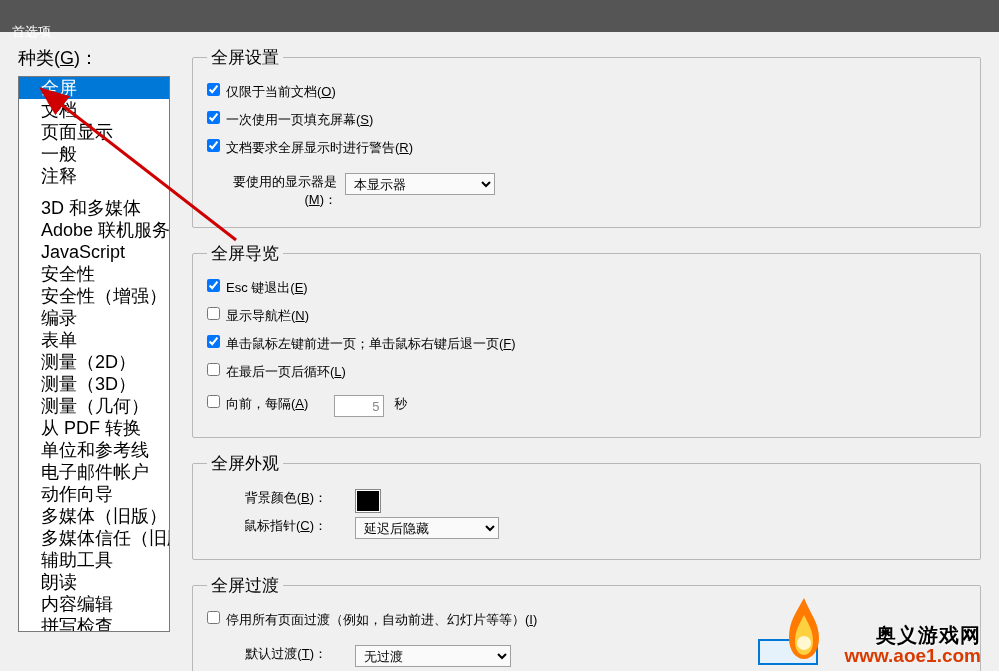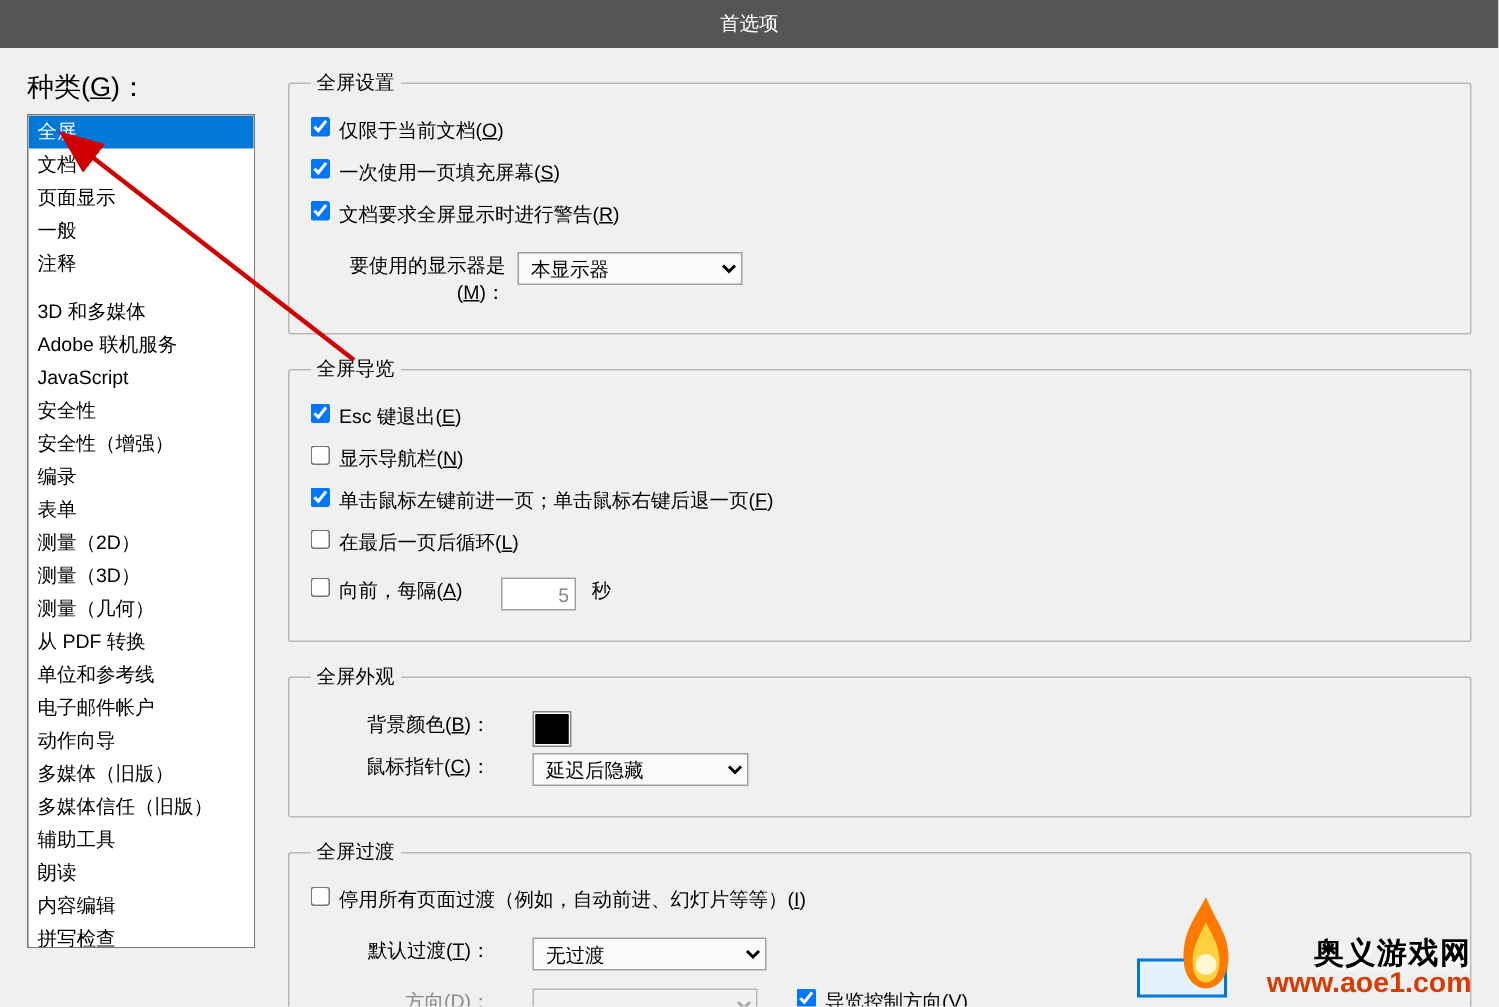--- a/index.html
+++ b/index.html
@@ -1,31 +1,31 @@
 <!DOCTYPE html>
 <html><head>
 <meta charset="utf-8">
 <style>
 * { box-sizing: border-box; margin: 0; padding: 0; }
 body { font-family: "Microsoft YaHei", "SimSun", sans-serif; font-size: 13px; background: #f0f0f0; color: #000; width: 999px; height: 671px; overflow: hidden; position: relative; }
-.titlebar { background: #555555; color: #fff; height: 32px; line-height: 32px; padding: 0 12px; font-size: 13px; text-align: center; }
+.titlebar { background: #555555; color: #fff; height: 32px; line-height: 32px; padding: 16px 12px; font-size: 13px; }
 .content { display: flex; padding: 14px 18px 0 18px; height: calc(100% - 32px); }
 .left-col { width: 152px; flex-shrink: 0; }
 .category-label { margin-bottom: 6px; font-size: 18px; }
 .category-label u { text-decoration: underline; }
 .listbox { border: 1px solid #7a7a7a; background: #fff; height: 556px; overflow-y: auto; position: relative; }
-.listbox-item { padding: 2px 6px; font-size: 13px; cursor: default; line-height: 18px; white-space: nowrap; }
+.listbox-item { padding: 2px 22px; font-size: 18px; cursor: default; line-height: 18px; white-space: nowrap; }
 .listbox-item.selected { background: #0078d7; color: #fff; }
 .listbox-sep { height: 10px; border-bottom: 1px solid transparent; }
 .listbox::-webkit-scrollbar { width: 17px; }
 .listbox::-webkit-scrollbar-track { background: #f0f0f0; }
 .listbox::-webkit-scrollbar-thumb { background: #cdcdcd; border: 1px solid #aaa; }
 .right-col { flex: 1; padding-left: 22px; }
 fieldset { border: 1px solid #b8b8b8; border-radius: 2px; margin-bottom: 14px; padding: 10px 14px 14px 14px; font-size: 13px; }
-legend { padding: 0 4px; font-size: 13px; }
+legend { padding: 0 4px; font-size: 17px; }
 .row { display: flex; align-items: flex-start; margin: 4px 0; min-height: 24px; }
 .row label { cursor: default; }
 .row input[type="checkbox"] { margin-right: 6px; width: 13px; height: 13px; }
 .field-label { display: inline-block; text-align: right; margin-right: 8px; }
 .label-w130 { width: 130px; }
 .label-w100 { width: 120px; }
 select { height: 22px; border: 1px solid #a0a0a0; background: #fafafa; font-size: 13px; padding: 0 4px; }
 select:disabled { color: #888; background: #f0f0f0; }
 input[type="text"] { height: 22px; border: 1px solid #a0a0a0; padding: 0 4px; font-size: 13px; text-align: right; }
 .color-swatch { display: inline-block; width: 22px; height: 20px; border: 1px solid #000; background: #000; vertical-align: middle; }

